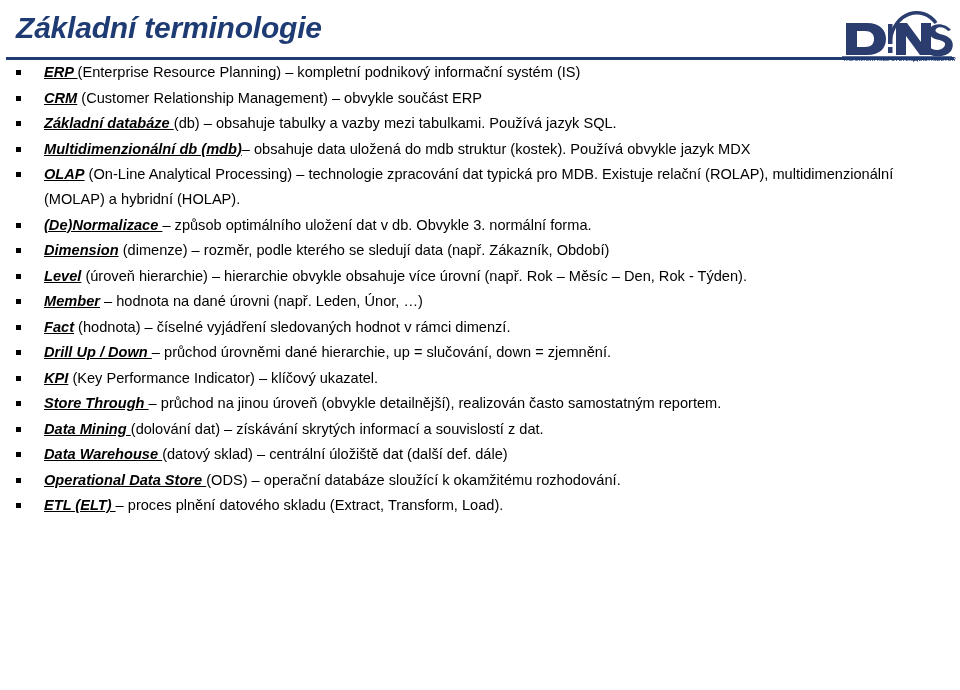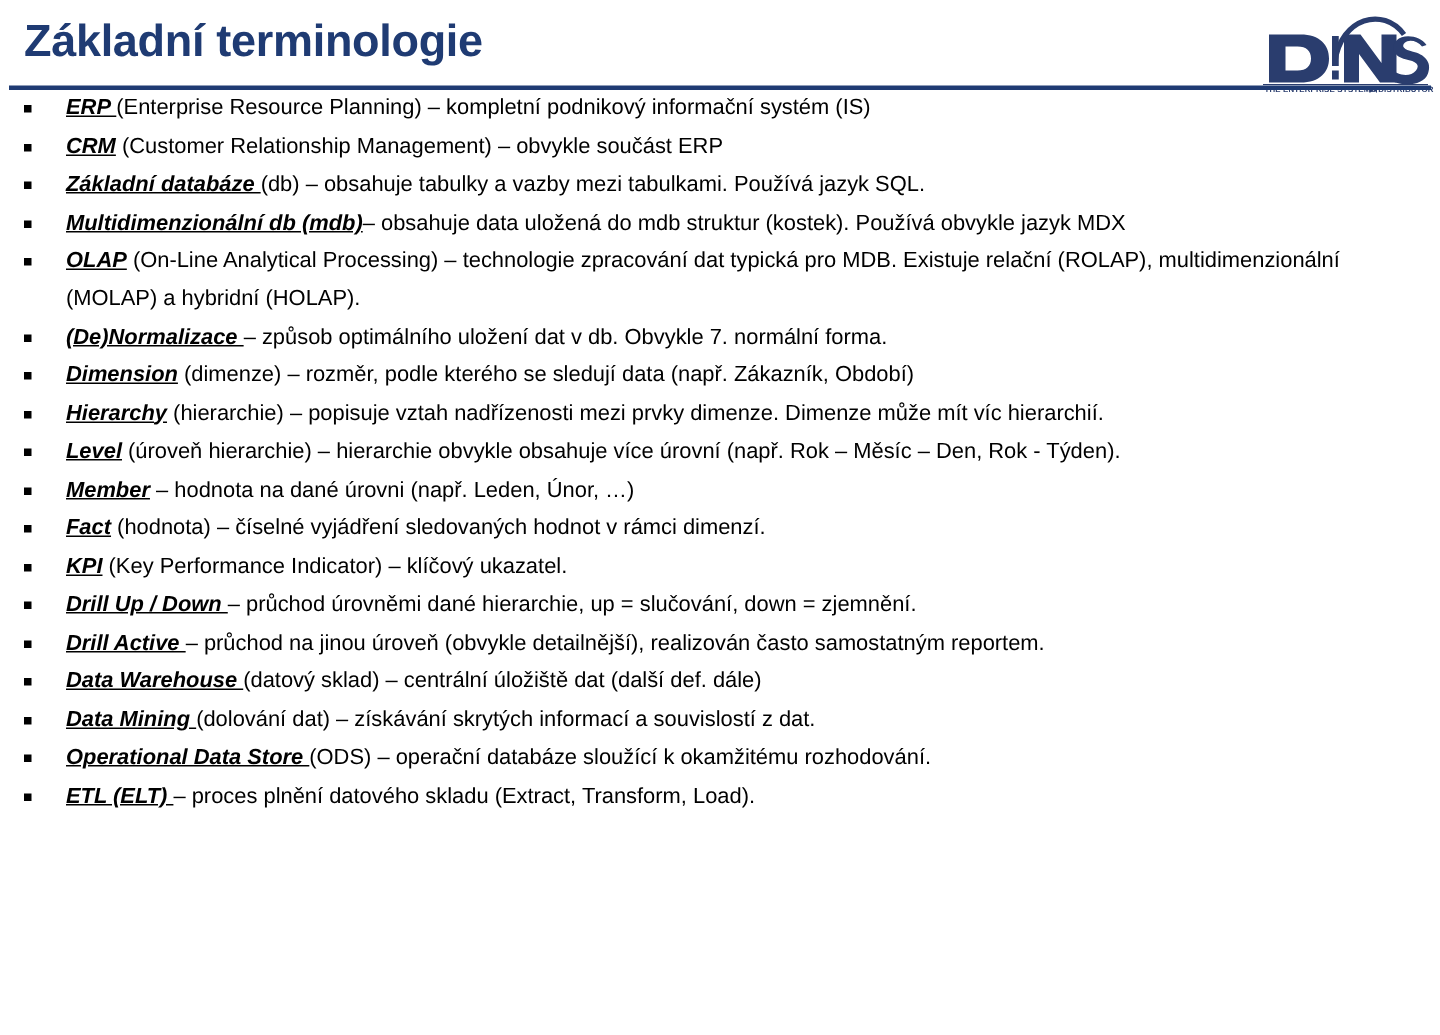--- a/index.html
+++ b/index.html
@@ -14,20 +14,21 @@
     font-family: "Liberation Sans", "DejaVu Sans", sans-serif;
     overflow: hidden;
     position: relative;
   }
 
   
   .slide-header {
     position: relative;
     height: 60px;
     width: 960px;
+    font-style: italic;
   }
   .slide-title {
     position: absolute;
     left: 16px;
     top: 6px;
     font-size: 30px;
     font-weight: bold;
     color: #1F3B73;
     letter-spacing: -0.2px;
     line-height: 44px;
@@ -132,27 +133,26 @@
   <div class="title-rule"></div>
 </div>
 
 <div class="content">
   <ul class="bullets">
     <li class="bullet-item"><span class="term">ERP </span><span class="rest">(Enterprise Resource Planning) – kompletní podnikový informační systém (IS)</span></li>
     <li class="bullet-item"><span class="term">CRM</span><span class="rest"> (Customer Relationship Management) – obvykle součást ERP</span></li>
     <li class="bullet-item"><span class="term">Základní databáze </span><span class="rest">(db) – obsahuje tabulky a vazby mezi tabulkami. Používá jazyk SQL.</span></li>
     <li class="bullet-item"><span class="term">Multidimenzionální db  (mdb)</span><span class="rest">– obsahuje data uložená do mdb struktur (kostek). Používá obvykle jazyk MDX</span></li>
     <li class="bullet-item"><span class="term">OLAP</span><span class="rest"> (On-Line Analytical Processing) – technologie zpracování dat typická pro MDB. Existuje relační (ROLAP), multidimenzionální (MOLAP) a hybridní (HOLAP).</span></li>
-    <li class="bullet-item"><span class="term">(De)Normalizace </span><span class="rest">– způsob optimálního uložení dat v db. Obvykle 7. normální forma.</span></li>
+    <li class="bullet-item"><span class="term">(De)Normalizace </span><span class="rest">– způsob optimálního uložení dat v db. Obvykle 3. normální forma.</span></li>
     <li class="bullet-item"><span class="term">Dimension</span><span class="rest"> (dimenze) –  rozměr, podle kterého se sledují data (např. Zákazník, Období)</span></li>
-    <li class="bullet-item"><span class="term">Hierarchy</span><span class="rest"> (hierarchie) – popisuje vztah nadřízenosti mezi prvky dimenze. Dimenze může mít víc hierarchií.</span></li>
     <li class="bullet-item"><span class="term">Level</span><span class="rest"> (úroveň hierarchie) –  hierarchie obvykle obsahuje více úrovní (např. Rok – Měsíc – Den, Rok - Týden).</span></li>
     <li class="bullet-item"><span class="term">Member</span><span class="rest"> – hodnota na dané úrovni (např. Leden, Únor, …)</span></li>
     <li class="bullet-item"><span class="term">Fact</span><span class="rest"> (hodnota) –  číselné vyjádření sledovaných hodnot v rámci dimenzí.</span></li>
+    <li class="bullet-item"><span class="term">Drill Up / Down </span><span class="rest">– průchod úrovněmi dané hierarchie, up = slučování, down = zjemnění.</span></li>
     <li class="bullet-item"><span class="term">KPI</span><span class="rest"> (Key Performance Indicator) – klíčový ukazatel.</span></li>
-    <li class="bullet-item"><span class="term">Drill Up / Down </span><span class="rest">– průchod úrovněmi dané hierarchie, up = slučování, down = zjemnění.</span></li>
-    <li class="bullet-item"><span class="term">Drill Active </span><span class="rest">– průchod na jinou úroveň (obvykle detailnější), realizován často samostatným reportem.</span></li>
+    <li class="bullet-item"><span class="term">Store Through </span><span class="rest">– průchod na jinou úroveň (obvykle detailnější), realizován často samostatným reportem.</span></li>
+    <li class="bullet-item"><span class="term">Data Mining </span><span class="rest">(dolování dat) – získávání skrytých informací a souvislostí z dat.</span></li>
     <li class="bullet-item"><span class="term">Data Warehouse </span><span class="rest">(datový sklad) – centrální úložiště dat (další def. dále)</span></li>
-    <li class="bullet-item"><span class="term">Data Mining </span><span class="rest">(dolování dat) – získávání skrytých informací a souvislostí z dat.</span></li>
     <li class="bullet-item"><span class="term">Operational Data Store </span><span class="rest">(ODS) – operační  databáze sloužící k okamžitému rozhodování.</span></li>
     <li class="bullet-item"><span class="term">ETL (ELT) </span><span class="rest">– proces plnění datového skladu (Extract, Transform, Load).</span></li>
   </ul>
 </div>
 
 </body></html>

